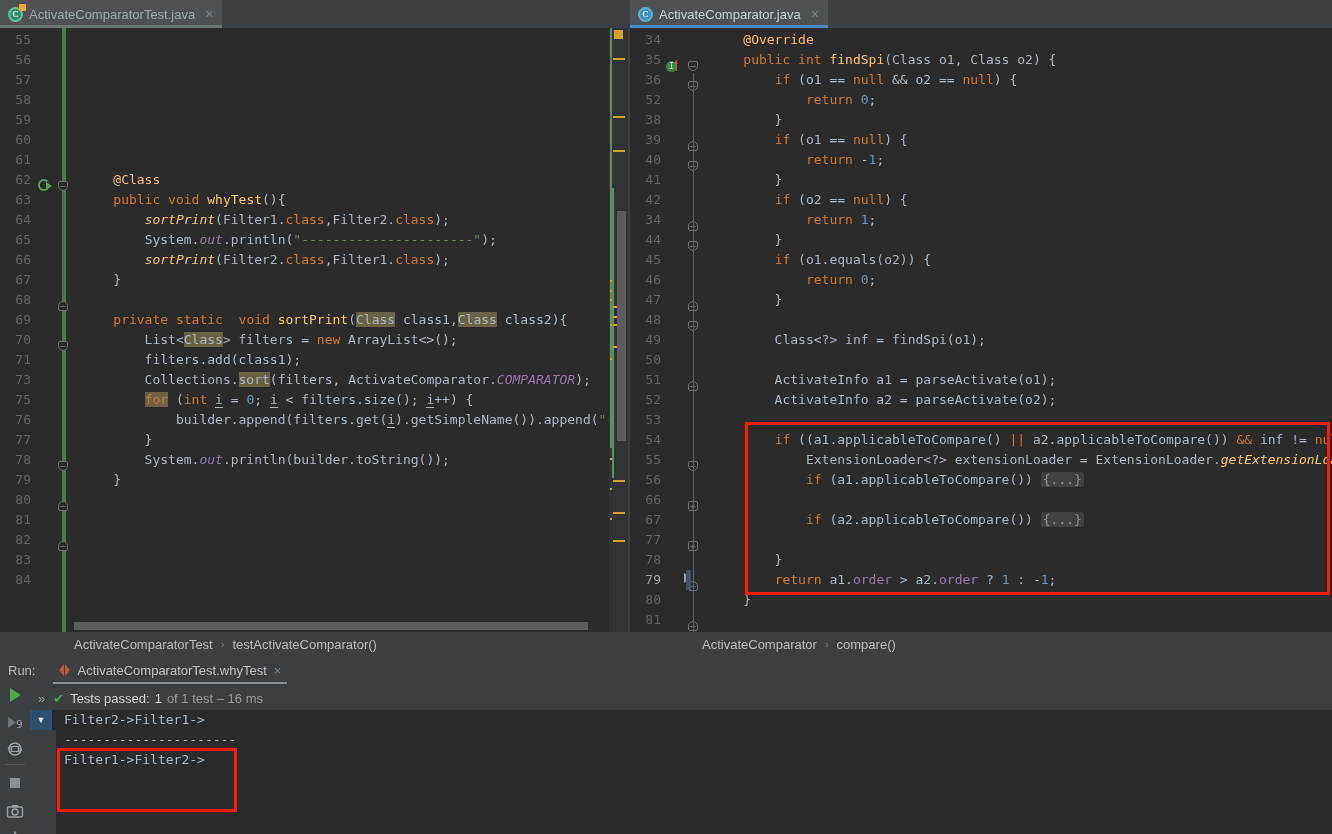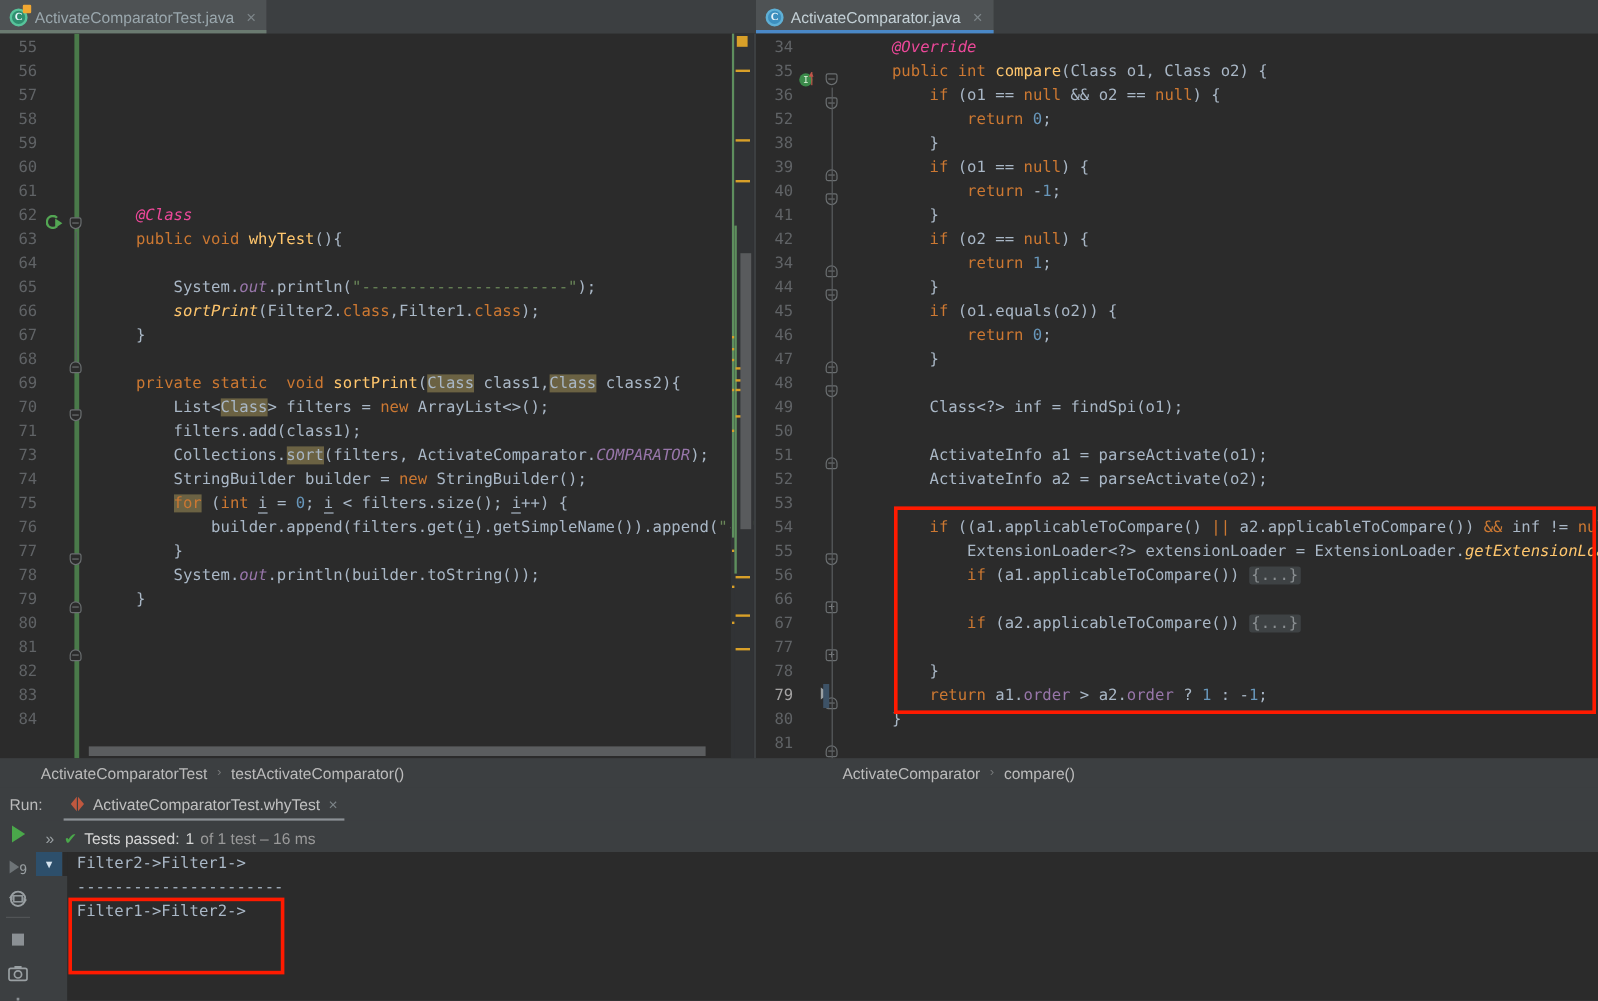--- a/index.html
+++ b/index.html
@@ -102,21 +102,21 @@
     border-bottom:4px solid #c0564a; border-left:2.5px solid transparent; border-right:2.5px solid transparent;
   }
   .caretmark { position:absolute; left:5px; top:0px; width:5px; height:20px; background:#3d5266; }
   .runarrow {
     position:absolute; left:6px; top:5px; width:0; height:0;
     border-left:7px solid #9aa0a3; border-top:5px solid transparent; border-bottom:5px solid transparent;
   }
 
   
   .kw   { color:#cc7832; }
-  .ann  { color:#ec4899;font-style:italic; }
+  .ann  { color:#fdba74; }
   .str  { color:#6a8759; }
   .num  { color:#6897bb; }
   .fn   { color:#ffc66d; }
   .fld  { color:#9876aa; }
   .sfld { color:#9876aa; font-style:italic; }
   .sm   { color:#ffc66d; font-style:italic; }
   .plain{ color:#a9b7c6; }
   .hl   { background:#6b6243; }
   .undr { border-bottom:1px solid #a9b7c6; }
   .foldph {
@@ -132,21 +132,21 @@
   .stripe .sq { position:absolute; left:2px; width:9px; height:9px; }
   .sbar { position:absolute; width:9px; background:#595b5d; border-radius:0; }
   .greenbar { position:absolute; width:2px; background:#5e8f5e; }
   .hsbar { position:absolute; height:8px; background:#5b5d5f; }
 
   
   .crumbs {
     position:absolute; height:24px; top:632px; background:#3c3f41;
     display:flex; align-items:center; font-size:13px; color:#bbbbbb;
   }
-  .crumbs.left  { left:0; width:630px; padding-left:34px; }
+  .crumbs.left  { left:0; width:630px; padding-left:74px; }
   .crumbs.right { left:630px; width:702px; padding-left:72px; }
   .crumbs .sep { color:#77797a; margin:0 8px; font-size:11px; }
 
   
   .runpanel { position:absolute; top:656px; left:0; width:1332px; height:178px; background:#3c3f41; }
   .runhdr { position:absolute; top:0; left:0; height:28px; display:flex; align-items:center; }
   .runlabel { font-size:13px; color:#bbbbbb; margin-left:8px; }
   .runtab {
     display:flex; align-items:center; gap:7px; margin-left:18px; height:28px;
     padding:0 6px; position:relative; font-size:13px; color:#c0c0c0;
@@ -221,30 +221,29 @@
       <div class="lines" id="left-lines">
           <div class="line"><span class="lnum">55</span><span class="gutter2"></span><span class="gutter3"></span><span class="code"></span></div>
           <div class="line"><span class="lnum">56</span><span class="gutter2"></span><span class="gutter3"></span><span class="code"></span></div>
           <div class="line"><span class="lnum">57</span><span class="gutter2"></span><span class="gutter3"></span><span class="code"></span></div>
           <div class="line"><span class="lnum">58</span><span class="gutter2"></span><span class="gutter3"></span><span class="code"></span></div>
           <div class="line"><span class="lnum">59</span><span class="gutter2"></span><span class="gutter3"></span><span class="code"></span></div>
           <div class="line"><span class="lnum">60</span><span class="gutter2"></span><span class="gutter3"></span><span class="code"></span></div>
           <div class="line"><span class="lnum">61</span><span class="gutter2"></span><span class="gutter3"></span><span class="code"></span></div>
           <div class="line"><span class="lnum">62</span><span class="gutter2"></span><span class="gutter3"></span><span class="code"><span class="plain">    </span><span class="ann">@Class</span></span></div>
           <div class="line"><span class="lnum">63</span><span class="gutter2"></span><span class="gutter3"></span><span class="code"><span class="plain">    </span><span class="kw">public</span><span class="plain"> </span><span class="kw">void</span><span class="plain"> </span><span class="fn">whyTest</span><span class="plain">(){</span></span></div>
-          <div class="line"><span class="lnum">64</span><span class="gutter2"></span><span class="gutter3"></span></div>
+          <div class="line"><span class="lnum">64</span><span class="gutter2"></span><span class="gutter3"></span><span class="code"><span class="plain">        </span><span class="sm">sortPrint</span><span class="plain">(Filter1.</span><span class="kw">class</span><span class="plain">,Filter2.</span><span class="kw">class</span><span class="plain">);</span></span></div>
           <div class="line"><span class="lnum">65</span><span class="gutter2"></span><span class="gutter3"></span><span class="code"><span class="plain">        </span><span class="plain">System.</span><span class="sfld">out</span><span class="plain">.println(</span><span class="str">"----------------------"</span><span class="plain">);</span></span></div>
           <div class="line"><span class="lnum">66</span><span class="gutter2"></span><span class="gutter3"></span><span class="code"><span class="plain">        </span><span class="sm">sortPrint</span><span class="plain">(Filter2.</span><span class="kw">class</span><span class="plain">,Filter1.</span><span class="kw">class</span><span class="plain">);</span></span></div>
           <div class="line"><span class="lnum">67</span><span class="gutter2"></span><span class="gutter3"></span><span class="code"><span class="plain">    }</span></span></div>
           <div class="line"><span class="lnum">68</span><span class="gutter2"></span><span class="gutter3"></span><span class="code"></span></div>
           <div class="line"><span class="lnum">69</span><span class="gutter2"></span><span class="gutter3"></span><span class="code"><span class="plain">    </span><span class="kw">private</span><span class="plain"> </span><span class="kw">static</span><span class="plain">  </span><span class="kw">void</span><span class="plain"> </span><span class="fn">sortPrint</span><span class="plain">(</span><span class="plain hl">Class</span><span class="plain"> class1,</span><span class="plain hl">Class</span><span class="plain"> class2){</span></span></div>
           <div class="line"><span class="lnum">70</span><span class="gutter2"></span><span class="gutter3"></span><span class="code"><span class="plain">        List&lt;</span><span class="plain hl">Class</span><span class="plain">&gt; filters = </span><span class="kw">new</span><span class="plain"> ArrayList&lt;&gt;();</span></span></div>
           <div class="line"><span class="lnum">71</span><span class="gutter2"></span><span class="gutter3"></span><span class="code"><span class="plain">        filters.add(class1);</span></span></div>
           <div class="line"><span class="lnum">73</span><span class="gutter2"></span><span class="gutter3"></span><span class="code"><span class="plain">        Collections.</span><span class="plain hl">sort</span><span class="plain">(filters, ActivateComparator.</span><span class="sfld">COMPARATOR</span><span class="plain">);</span></span></div>
-          <div class="line"><span class="lnum">74</span><span class="gutter2"></span><span class="gutter3"></span><span class="code"><span class="plain">        StringBuilder builder = </span><span class="kw">new</span><span class="plain"> StringBuilder();</span></span></div>
           <div class="line"><span class="lnum">75</span><span class="gutter2"></span><span class="gutter3"></span><span class="code"><span class="plain">        </span><span class="kw hl">for</span><span class="plain"> (</span><span class="kw">int</span><span class="plain"> </span><span class="plain undr">i</span><span class="plain"> = </span><span class="num">0</span><span class="plain">; </span><span class="plain undr">i</span><span class="plain"> &lt; filters.size(); </span><span class="plain undr">i</span><span class="plain">++) {</span></span></div>
           <div class="line"><span class="lnum">76</span><span class="gutter2"></span><span class="gutter3"></span><span class="code"><span class="plain">            builder.append(filters.get(</span><span class="plain undr">i</span><span class="plain">).getSimpleName()).append(</span><span class="str">"-&gt;"</span><span class="plain">);</span></span></div>
           <div class="line"><span class="lnum">77</span><span class="gutter2"></span><span class="gutter3"></span><span class="code"><span class="plain">        }</span></span></div>
           <div class="line"><span class="lnum">78</span><span class="gutter2"></span><span class="gutter3"></span><span class="code"><span class="plain">        System.</span><span class="sfld">out</span><span class="plain">.println(builder.toString());</span></span></div>
           <div class="line"><span class="lnum">79</span><span class="gutter2"></span><span class="gutter3"></span><span class="code"><span class="plain">    }</span></span></div>
           <div class="line"><span class="lnum">80</span><span class="gutter2"></span><span class="gutter3"></span><span class="code"></span></div>
           <div class="line"><span class="lnum">81</span><span class="gutter2"></span><span class="gutter3"></span><span class="code"></span></div>
           <div class="line"><span class="lnum">82</span><span class="gutter2"></span><span class="gutter3"></span><span class="code"></span></div>
           <div class="line"><span class="lnum">83</span><span class="gutter2"></span><span class="gutter3"></span><span class="code"></span></div>
           <div class="line"><span class="lnum">84</span><span class="gutter2"></span><span class="gutter3"></span><span class="code"></span></div>
@@ -292,21 +291,21 @@
     <div class="mk" style="top:452px; width:12px; background:#d8a029;"></div>
     <div class="mk" style="top:484px; width:12px; background:#d8a029;"></div>
     <div class="mk" style="top:512px; width:12px; background:#d8a029;"></div>
     <div class="sbar" style="left:5px; top:183px; height:230px;"></div>
   </div>
 
   <div class="editor right">
     <div class="codearea">
       <div class="lines" id="right-lines">
           <div class="line"><span class="lnum">34</span><span class="gutter2"></span><span class="gutter3"></span><span class="code"><span class="plain">    </span><span class="ann">@Override</span></span></div>
-          <div class="line"><span class="lnum">35</span><span class="gutter2"></span><span class="gutter3"></span><span class="code"><span class="plain">    </span><span class="kw">public</span><span class="plain"> </span><span class="kw">int</span><span class="plain"> </span><span class="fn">compare</span><span class="plain">(Class o1, Class o2) {</span></span></div>
+          <div class="line"><span class="lnum">35</span><span class="gutter2"></span><span class="gutter3"></span><span class="code"><span class="plain">    </span><span class="kw">public</span><span class="plain"> </span><span class="kw">int</span><span class="plain"> </span><span class="fn">findSpi</span><span class="plain">(Class o1, Class o2) {</span></span></div>
           <div class="line"><span class="lnum">36</span><span class="gutter2"></span><span class="gutter3"></span><span class="code"><span class="plain">        </span><span class="kw">if</span><span class="plain"> (o1 == </span><span class="kw">null</span><span class="plain"> &amp;&amp; o2 == </span><span class="kw">null</span><span class="plain">) {</span></span></div>
           <div class="line"><span class="lnum">52</span><span class="gutter2"></span><span class="gutter3"></span><span class="code"><span class="plain">            </span><span class="kw">return</span><span class="plain"> </span><span class="num">0</span><span class="plain">;</span></span></div>
           <div class="line"><span class="lnum">38</span><span class="gutter2"></span><span class="gutter3"></span><span class="code"><span class="plain">        }</span></span></div>
           <div class="line"><span class="lnum">39</span><span class="gutter2"></span><span class="gutter3"></span><span class="code"><span class="plain">        </span><span class="kw">if</span><span class="plain"> (o1 == </span><span class="kw">null</span><span class="plain">) {</span></span></div>
           <div class="line"><span class="lnum">40</span><span class="gutter2"></span><span class="gutter3"></span><span class="code"><span class="plain">            </span><span class="kw">return</span><span class="plain"> -</span><span class="num">1</span><span class="plain">;</span></span></div>
           <div class="line"><span class="lnum">41</span><span class="gutter2"></span><span class="gutter3"></span><span class="code"><span class="plain">        }</span></span></div>
           <div class="line"><span class="lnum">42</span><span class="gutter2"></span><span class="gutter3"></span><span class="code"><span class="plain">        </span><span class="kw">if</span><span class="plain"> (o2 == </span><span class="kw">null</span><span class="plain">) {</span></span></div>
           <div class="line"><span class="lnum">34</span><span class="gutter2"></span><span class="gutter3"></span><span class="code"><span class="plain">            </span><span class="kw">return</span><span class="plain"> </span><span class="num">1</span><span class="plain">;</span></span></div>
           <div class="line"><span class="lnum">44</span><span class="gutter2"></span><span class="gutter3"></span><span class="code"><span class="plain">        }</span></span></div>
           <div class="line"><span class="lnum">45</span><span class="gutter2"></span><span class="gutter3"></span><span class="code"><span class="plain">        </span><span class="kw">if</span><span class="plain"> (o1.equals(o2)) {</span></span></div>

